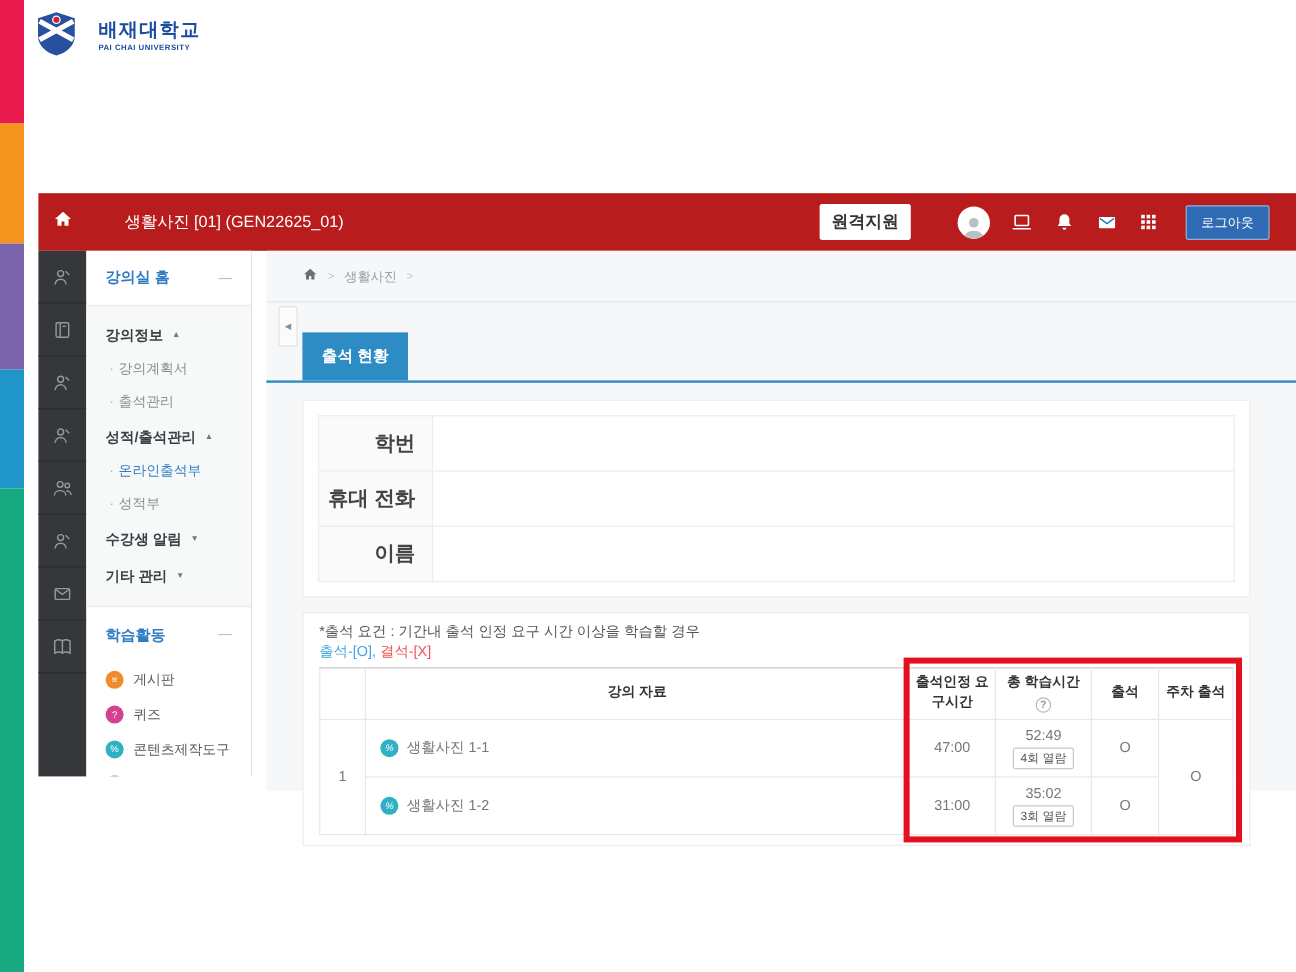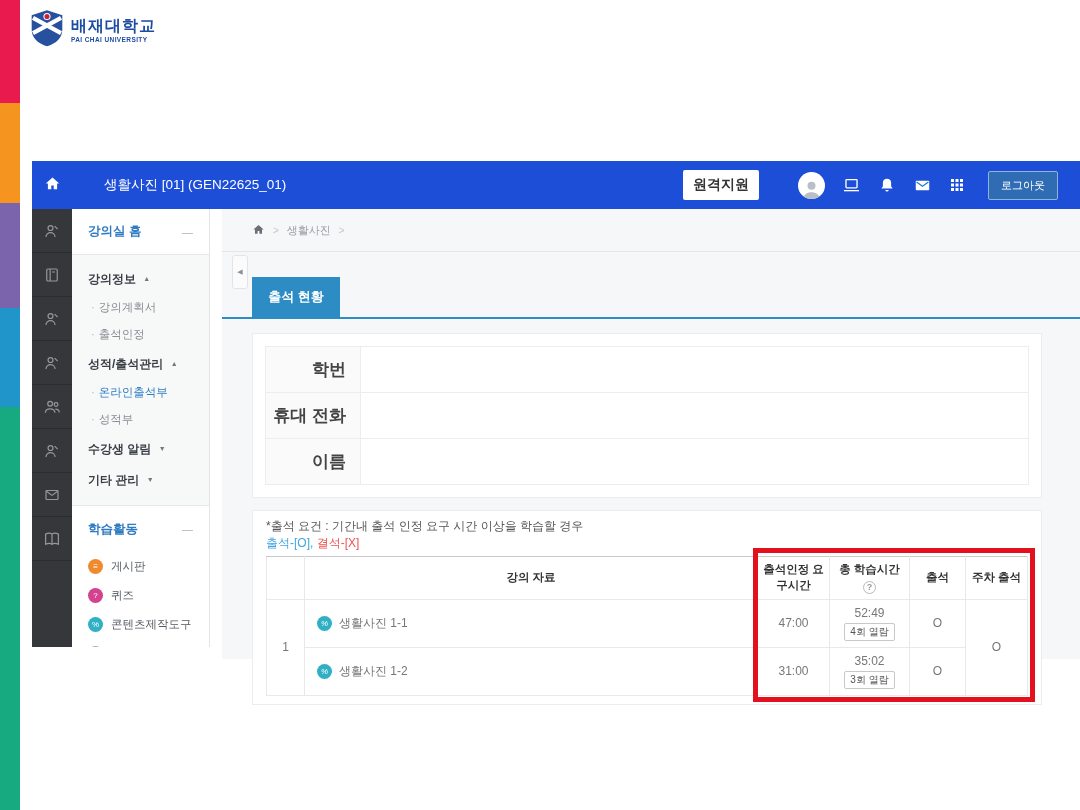--- a/index.html
+++ b/index.html
@@ -5,27 +5,27 @@
   * { margin:0; padding:0; box-sizing:border-box; }
   html,body { width:1080px; height:810px; }
   body { position:relative; background:#fff; font-family:"Liberation Sans",sans-serif; overflow:hidden; }
 
   
   .stripe { position:absolute; left:0; top:0; width:20px; height:810px; }
   .stripe div { width:100%; }
   .s0{height:103px;} .s1{height:100px;} .s2{height:105px;} .s3{height:99px;} .s4{height:403px;}
 
   
-  .logo { position:absolute; left:30px; top:9px; display:flex; gap:7px; align-items:center; }
+  .logo { position:absolute; left:30px; top:9px; display:flex; gap:18px; align-items:center; }
   .logo-text { display:flex; flex-direction:column; line-height:1.1; }
   .logo-ko { font-size:16px; font-weight:bold; color:#1d4da0; letter-spacing:1px; }
   .logo-en { font-size:6.5px; font-weight:bold; color:#1d4da0; letter-spacing:.4px; margin-top:2px; }
 
   
-  .topbar { position:absolute; left:32px; top:161px; width:1048px; height:48px; background:#1d4ed8; display:flex; align-items:center; }
+  .topbar { position:absolute; left:32px; top:161px; width:1048px; height:48px; background:#b91c1c; display:flex; align-items:center; }
   .home-btn { width:40px; height:48px; display:flex; align-items:center; justify-content:center; cursor:pointer; }
   .course-title { color:#fff; font-size:13.5px; margin-left:32px; }
   .topbar-right { margin-left:auto; display:flex; align-items:center; gap:17px; padding-right:22px; }
   .remote-btn { background:#fff; color:#333; font-size:14px; font-weight:bold; padding:6px 10px; border-radius:2px; border:none; margin-right:22px; cursor:pointer;text-align:center; }
   .avatar { width:27px; height:27px; border-radius:50%; background:#fff; display:flex; align-items:flex-end; justify-content:center; overflow:hidden; }
   .tb-ic { display:flex; align-items:center; justify-content:center; cursor:pointer; }
   .logout-btn { background:#2f6cb3; border:1px solid #8fb4da; color:#fff; font-size:11px; padding:6px 12px; border-radius:2px; margin-left:6px; cursor:pointer; }
 
   
   .rail { position:absolute; left:32px; top:209px; width:40px; height:438px; background:#35373b; }
@@ -218,21 +218,21 @@
   <div class="menu-top">
     <span class="menu-top-label">강의실 홈</span>
     <span class="collapse-glyph">—</span>
   </div>
   <div class="menu-sections">
     <div class="sec-label">
       <span>강의정보</span>
       <span class="sec-arrow">▲</span>
     </div>
     <div class="sec-item"><span class="bullet">·</span><span>강의계획서</span></div>
-    <div class="sec-item"><span class="bullet">·</span><span>출석인정</span></div>
+    <div class="sec-item"><span class="bullet">·</span><span>출석관리</span></div>
     <div class="sec-label">
       <span>성적/출석관리</span>
       <span class="sec-arrow">▲</span>
     </div>
     <div class="sec-item active"><span class="bullet">·</span><span>온라인출석부</span></div>
     <div class="sec-item"><span class="bullet">·</span><span>성적부</span></div>
     <div class="sec-label">
       <span>수강생 알림</span>
       <span class="sec-arrow">▼</span>
     </div>

